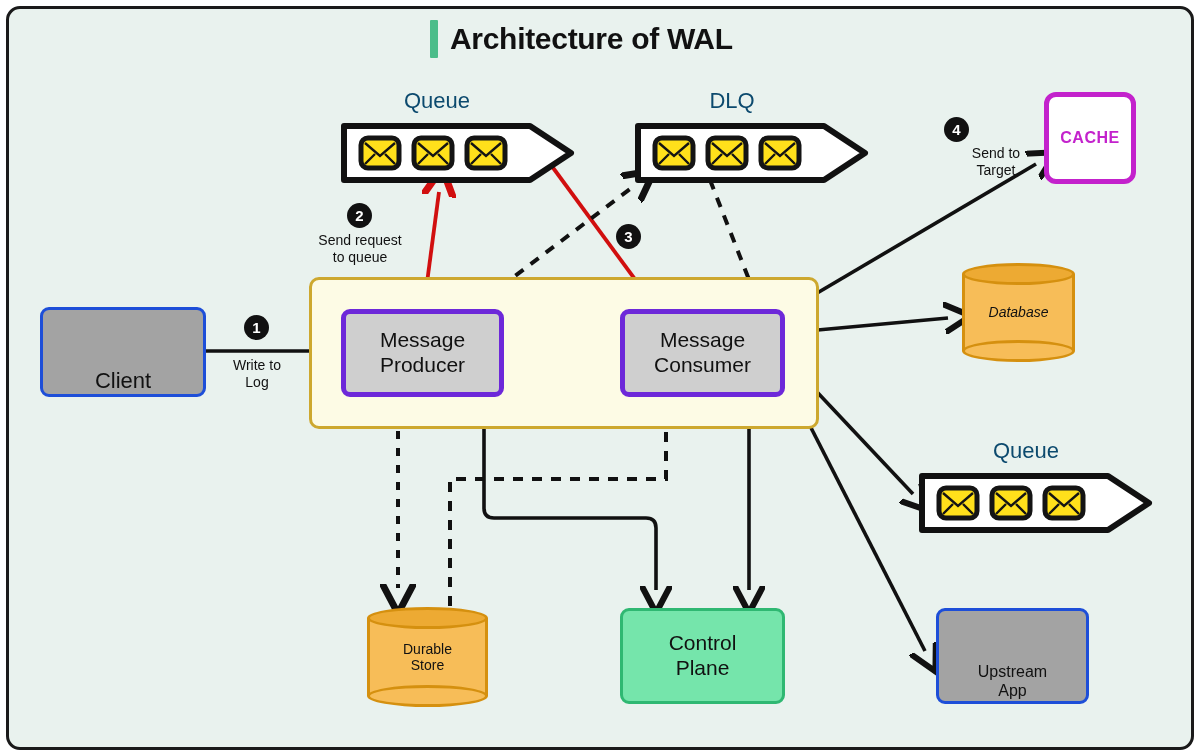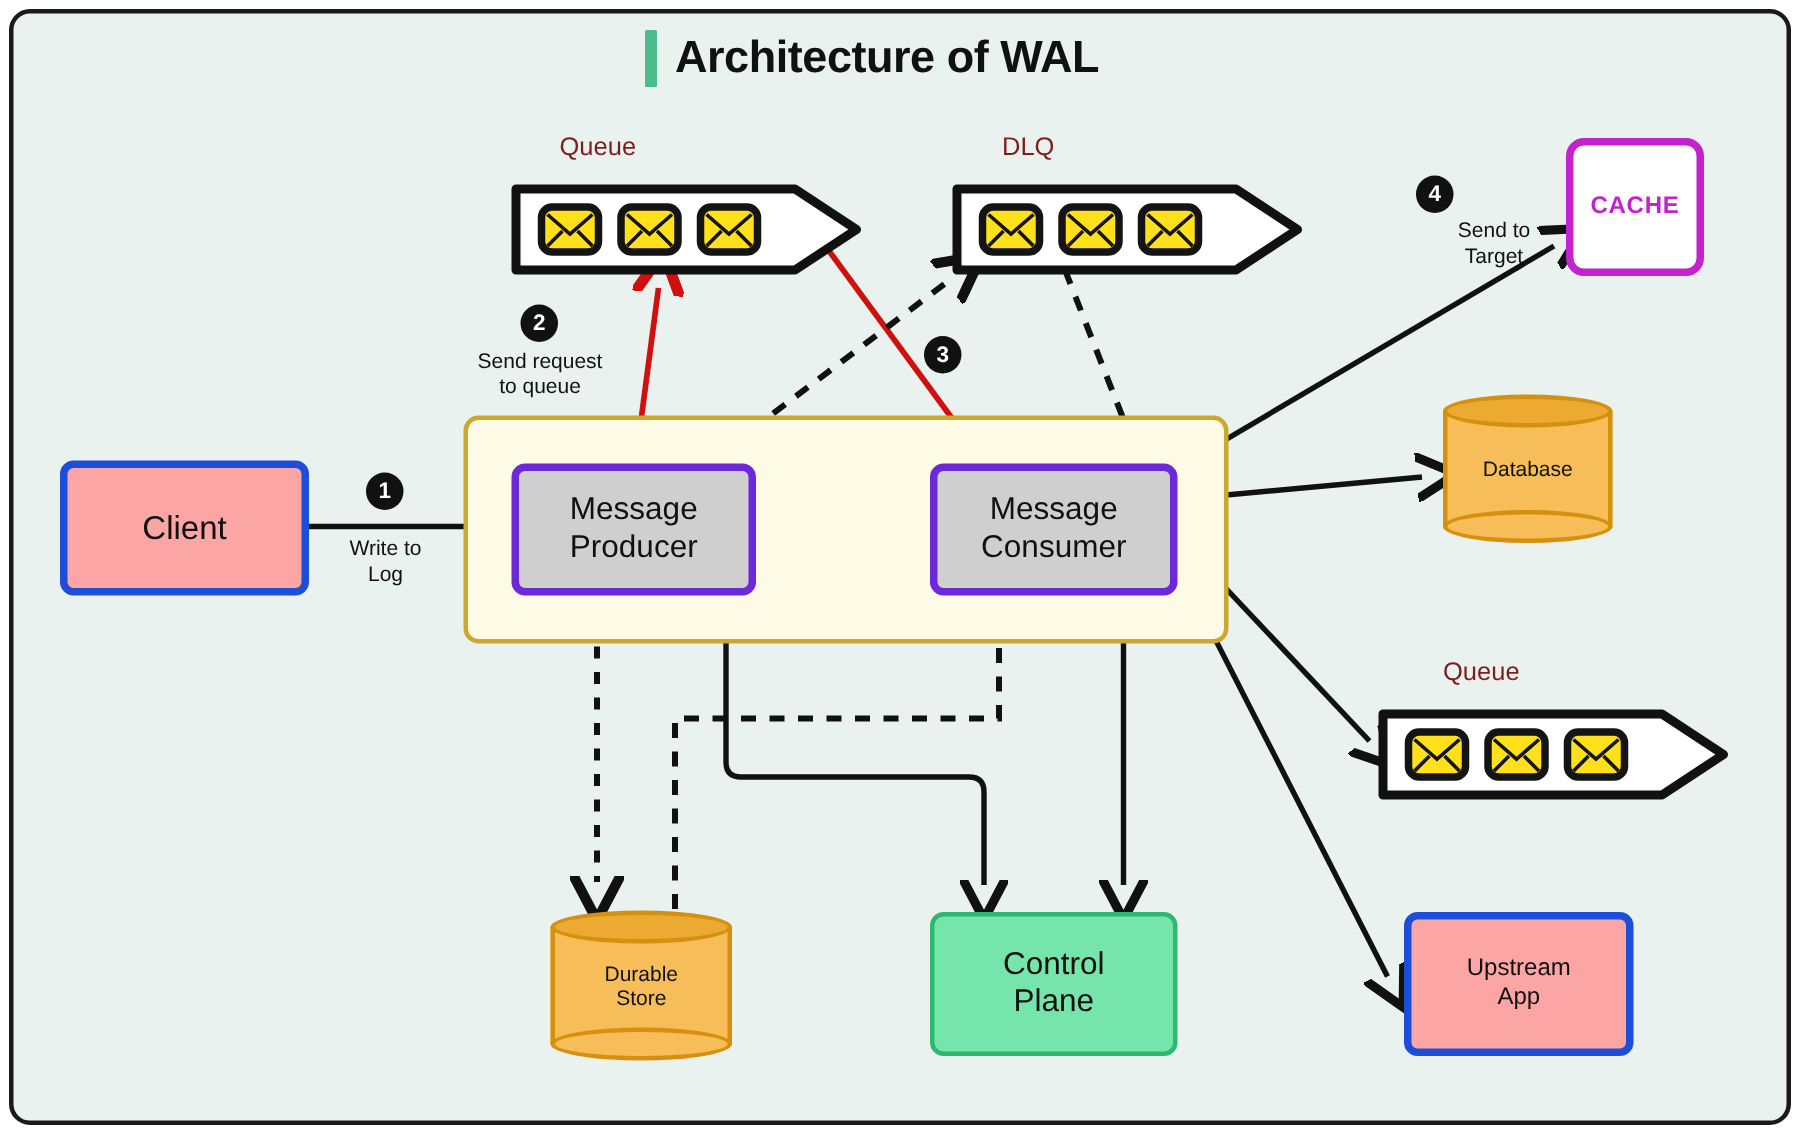--- a/index.html
+++ b/index.html
@@ -81,24 +81,25 @@
   
   .proc-box {
     background: #cfcfcf;
     border: 5px solid #6d28d9;
     border-radius: 9px;
     font-size: 21px;
     color: #111111;
     line-height: 1.18;
   }
   .pink-box {
-    background: #fca5a5;
-    border: 5px solid #1d4ed8;
+    background: #a3a3a3;
+    border: 3px solid #1d4ed8;
     border-radius: 9px;
     color: #111111;
+    align-items: flex-end;
   }
   .green-box {
     background: #75e5ab;
     border: 3px solid #2fb872;
     border-radius: 9px;
     font-size: 21px;
     color: #111111;
     line-height: 1.18;
   }
   .cache-box {
@@ -185,22 +186,23 @@
   }
   .envelope {
     width: 44px;
     height: 36px;
     position: relative;
   }
 
   
   .caption {
     position: absolute;
-    font-size: 17px;
-    color: #7f1d1d;
+    font-size: 22px;
+    color: #0c4a6e;
+    text-align: center;
     white-space: nowrap;
   }
   .small-caption {
     position: absolute;
     font-size: 14px;
     color: #111111;
     text-align: center;
     line-height: 1.2;
   }
   
@@ -389,21 +391,21 @@
     </div>
   </div>
 
   <div class="node proc-box" style="left:620px; top:309px; width:165px; height:88px;">
     <div>
       <div>Message</div>
       <div>Consumer</div>
     </div>
   </div>
 
-  <div class="cyl" style="left:962px; top:263px; width:113px; height:99px;">
+  <div class="cyl" style="left:962px; top:263px; width:113px; height:99px;font-style:italic;">
     <div class="cyl-body"></div>
     <div class="cyl-bottom"></div>
     <div class="cyl-top"></div>
     <div class="cyl-label">Database</div>
   </div>
 
   <div class="caption" style="left:962px; top:438px; width:128px;">Queue</div>
   <div class="queue-shape" style="left:918px; top:468px; width:235px; height:70px;">
     <svg class="q-svg" width="235" height="70" viewBox="0 0 235 70">
       <path d="M4,8 L190,8 L231,35 L190,62 L4,62 Z" fill="#ffffff" stroke="#111111" stroke-width="6" stroke-linejoin="round"></path>

